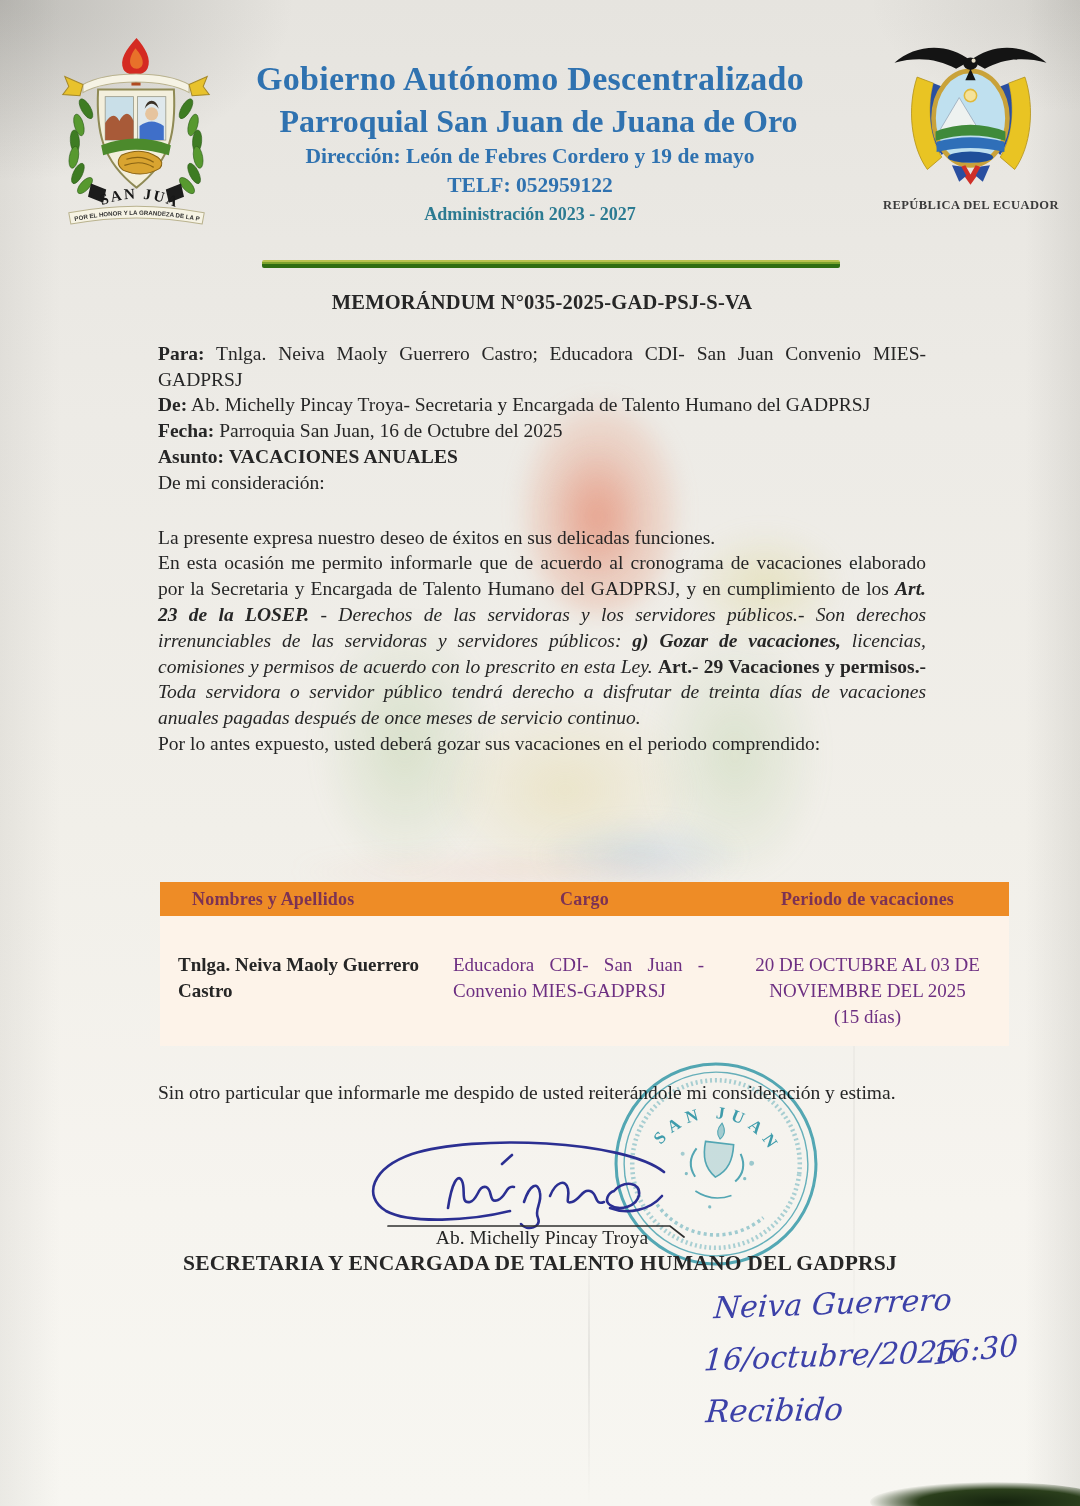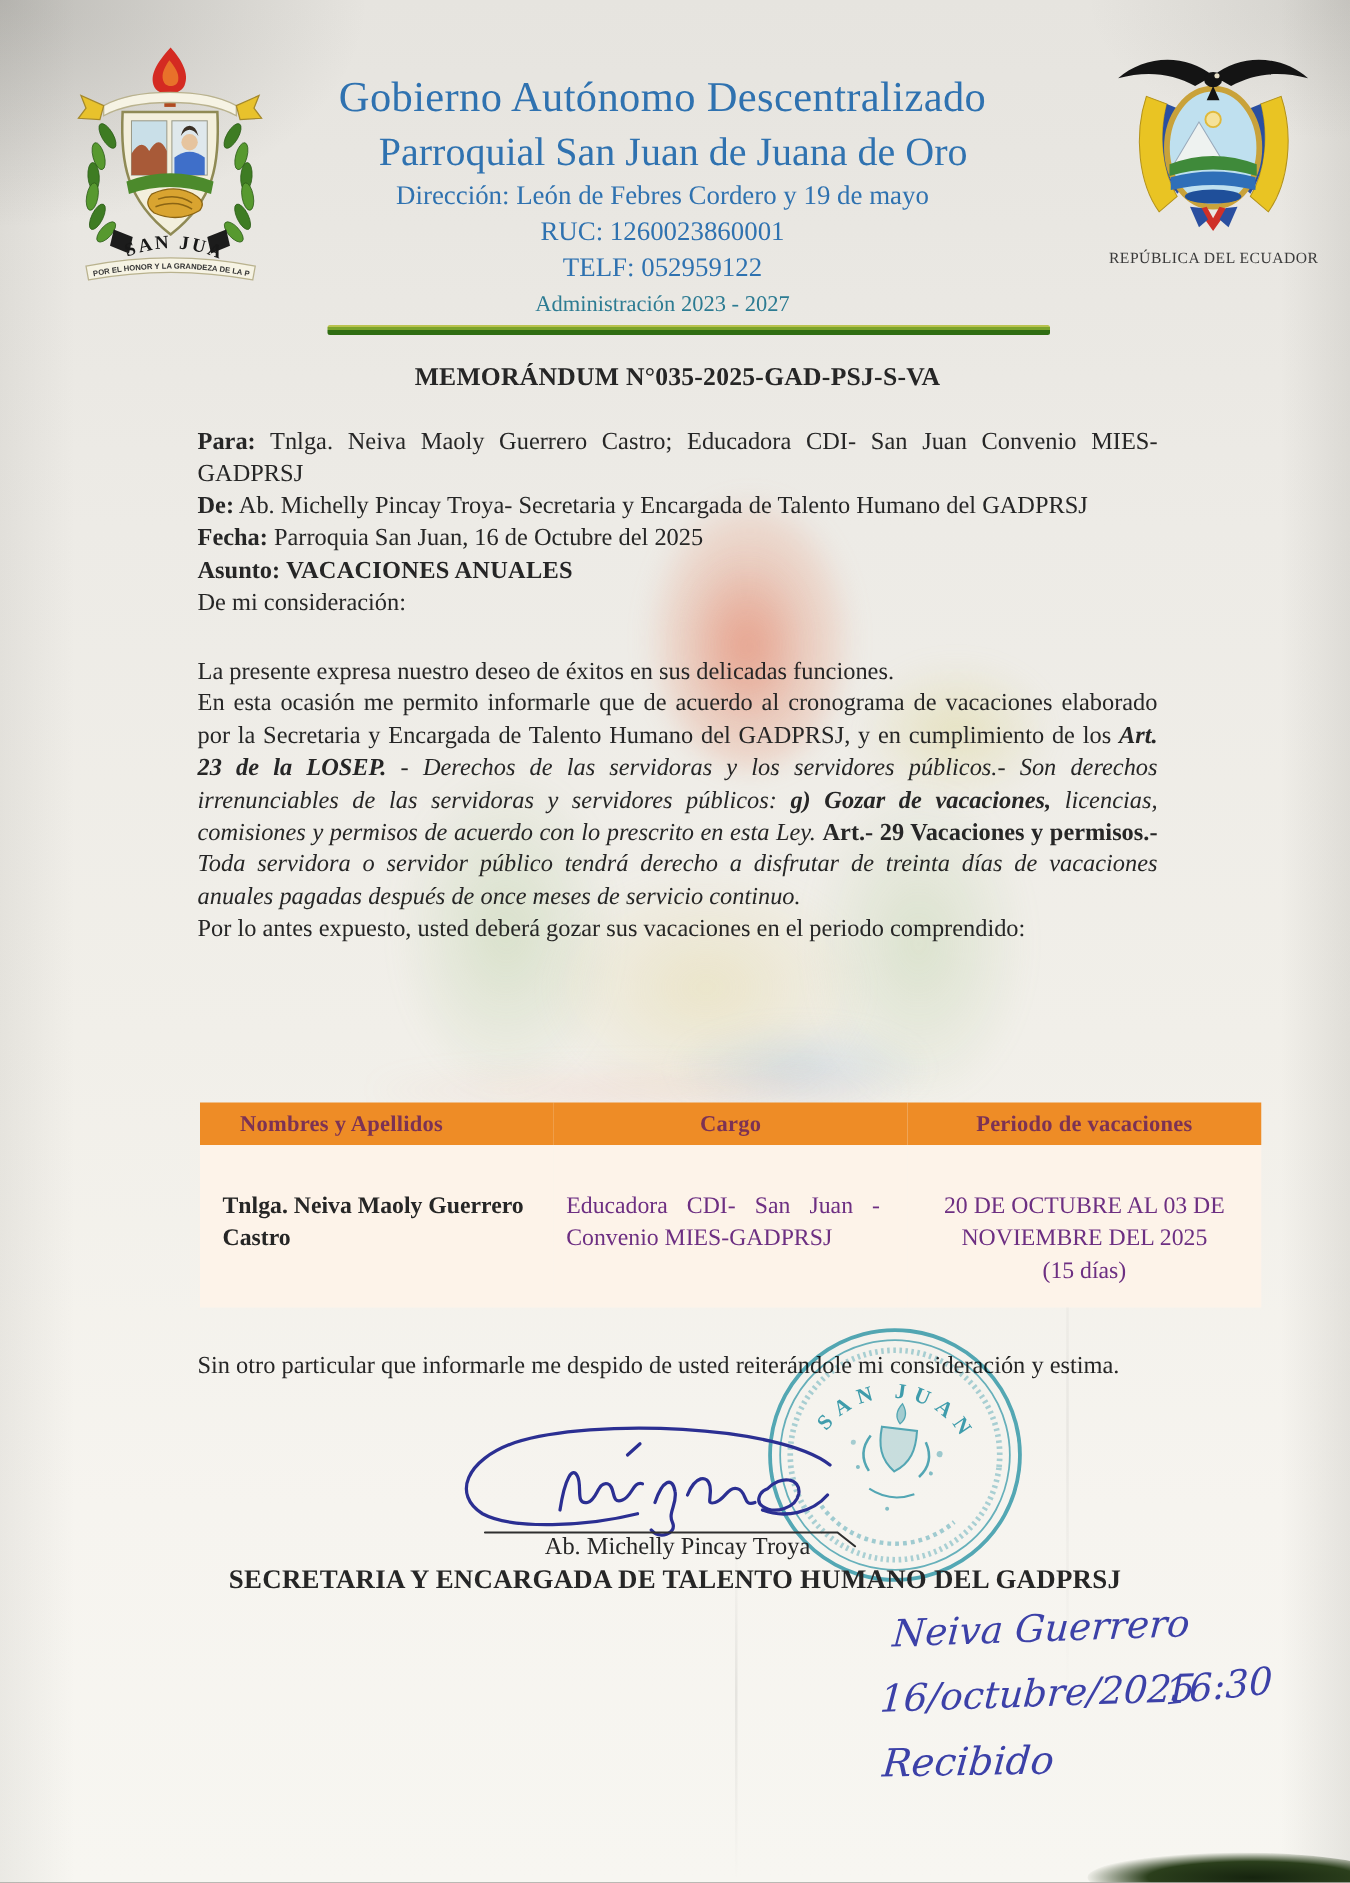--- a/index.html
+++ b/index.html
@@ -34,23 +34,23 @@
     background:radial-gradient(ellipse, rgba(238,168,148,.18), rgba(238,168,148,0) 80%);}
   .crease1{position:absolute;left:588px;top:1230px;width:2px;height:276px;
     background:linear-gradient(rgba(0,0,0,0),rgba(0,0,0,.07) 45%,rgba(0,0,0,0));}
   .crease2{position:absolute;left:853px;top:930px;width:2px;height:430px;
     background:linear-gradient(rgba(0,0,0,0),rgba(0,0,0,.05) 50%,rgba(0,0,0,0));}
   .corner-leaf{position:absolute;right:-30px;bottom:-16px;width:240px;height:40px;border-radius:50%;
     background:radial-gradient(ellipse at 55% 50%, #16240f 0%, #2b3f1c 45%, rgba(43,63,28,0) 72%);}
   
   .seal-left{position:absolute;left:52px;top:34px;width:168px;height:194px;}
   .seal-right{position:absolute;left:876px;top:36px;width:190px;text-align:center;}
-  .seal-right .caption{margin-top:4px;font-size:12.5px;font-weight:normal;color:#3a3a3a;letter-spacing:.4px;white-space:nowrap;}
+  .seal-right .caption{margin-top:4px;font-size:12.5px;font-weight:bold;color:#3a3a3a;letter-spacing:.4px;white-space:nowrap;}
   .head{position:absolute;left:168px;top:58px;width:724px;text-align:center;
-    color:var(--header-blue,#2f72b0);font-weight:normal;}
+    color:var(--header-blue,#2f72b0);font-weight:bold;}
   .head .t1{font-size:34px;line-height:42px;letter-spacing:.3px;}
   .head .t2{font-size:32px;line-height:42px;padding-left:17px;}
   .head .t3{font-size:21.5px;line-height:29px;}
   .head .t4{font-size:18px;line-height:29px;color:var(--admin-teal,#2c7b92);}
   .green-rule{position:absolute;left:262px;top:260px;width:578px;height:8px;
     background:linear-gradient(#b9c24e 0 2px,#7ba32c 2px 4px,#2f6d12 4px 8px);border-radius:2px;}
   
   .content{position:absolute;left:158px;top:290px;width:768px;font-size:19.5px;line-height:25.8px;}
   .memo-title{margin:0 0 25px 0;text-align:center;font-weight:bold;font-size:20.5px;letter-spacing:.2px;}
   .field,.para{margin:0;text-align:justify;}
@@ -170,21 +170,20 @@
       <circle cx="95" cy="24" r="2" fill="#e8e0c8"></circle>
       <path d="M92,32 l-5,11 10,0 Z" fill="#141414"></path>
     </svg>
     <div class="caption">REPÚBLICA DEL ECUADOR</div>
   </div>
 
   <div class="head">
     <div class="t1">Gobierno Autónomo Descentralizado</div>
     <div class="t2">Parroquial San Juan de Juana de Oro</div>
     <div class="t3">Dirección: León de Febres Cordero y 19 de mayo</div>
-    <div class="t3">RUC: 1260023860001</div>
     <div class="t3">TELF: 052959122</div>
     <div class="t4">Administración 2023 - 2027</div>
   </div>
   <div class="green-rule"></div>
 
   <div class="content">
     <h1 class="memo-title">MEMORÁNDUM N°035-2025-GAD-PSJ-S-VA</h1>
 
     <p class="field"><span class="lbl">Para:</span> <span>Tnlga. Neiva Maoly Guerrero Castro; Educadora CDI- San Juan Convenio MIES-GADPRSJ</span></p>
 

